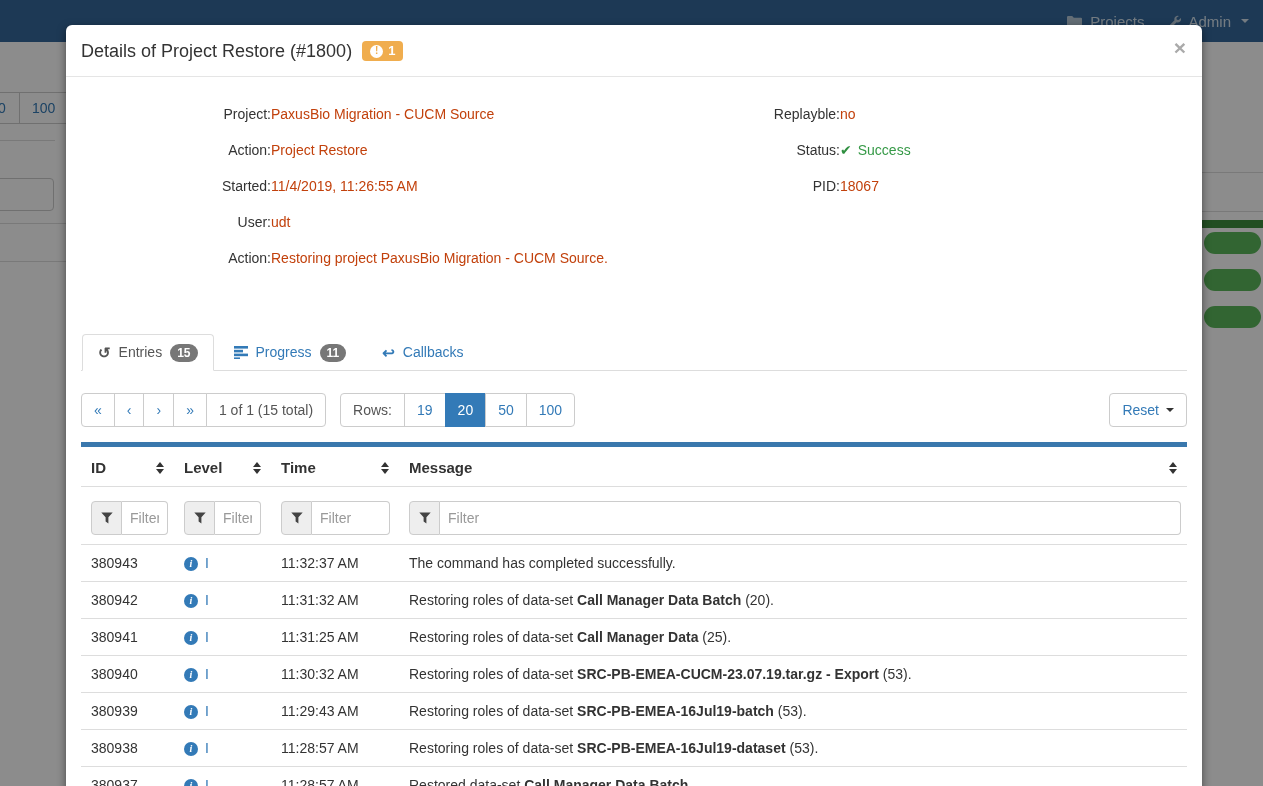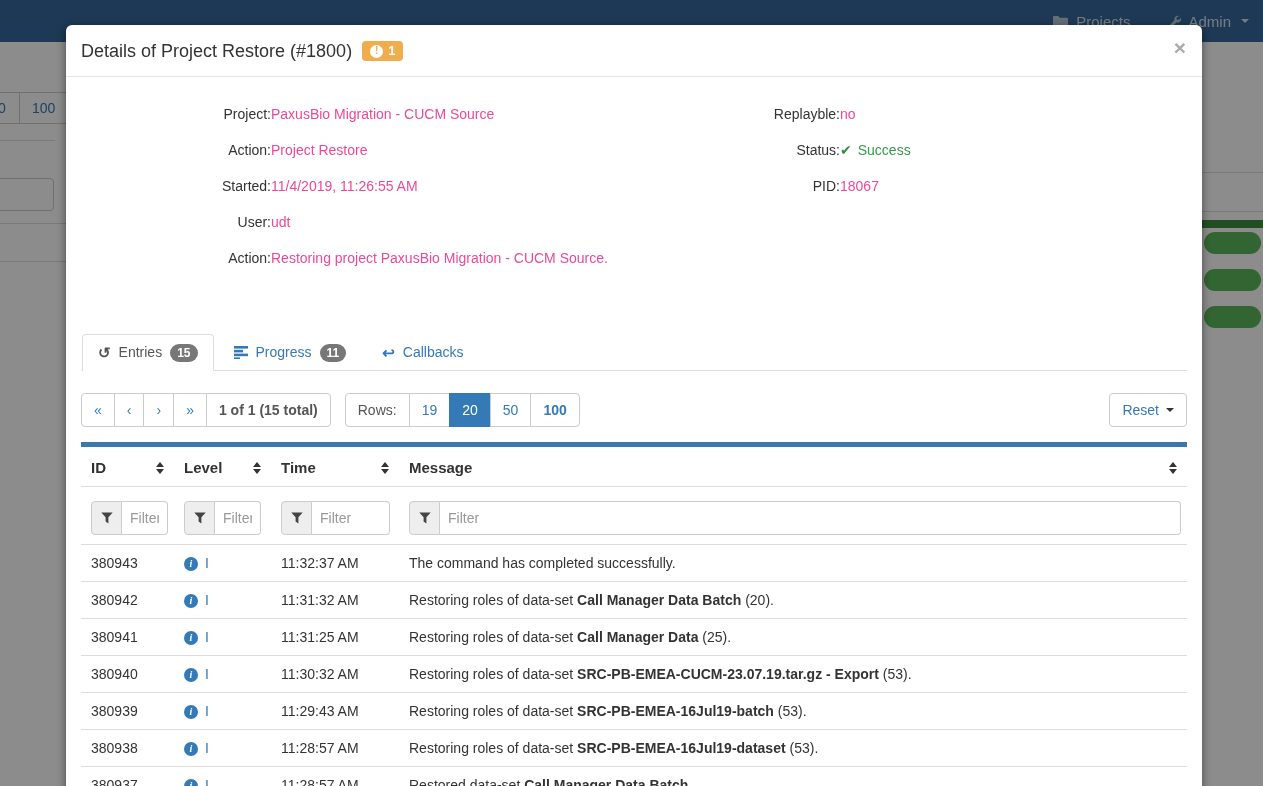--- a/index.html
+++ b/index.html
@@ -2,21 +2,21 @@
 <html><head>
 <meta charset="utf-8">
 <style>
   * { margin:0; padding:0; box-sizing:border-box; }
   html,body { width:1263px; height:786px; }
   body { font-family:"Liberation Sans", sans-serif; font-size:14px; color:#333; background:#fff; }
   .page { position:relative; width:1263px; height:786px; overflow:hidden; background:#fff; }
 
   
   .navbar { position:absolute; top:0; left:0; width:100%; height:42px; background:#35699c;
-            display:flex; align-items:center; justify-content:flex-end; gap:36px; padding-right:14px; }
+            display:flex; align-items:center; justify-content:flex-end; gap:22px; padding-right:14px; }
   .nav-item { display:flex; align-items:center; gap:7px; color:#d3e1ec; font-size:15px; cursor:pointer; }
   .nav-item svg { display:block; }
   .caret { width:0; height:0; border-left:4px solid transparent; border-right:4px solid transparent;
            border-top:4px solid #d3e1ec; margin-left:3px; }
   .bg-line { position:absolute; height:1px; background:#ddd; }
   .bg-btn-group { position:absolute; top:92px; left:-24px; display:inline-flex; }
   .bg-btn { border:1px solid #ccc; background:#fff; color:#337ab7; padding:7px 12px; font-size:14px;
             text-align:center; min-width:44px; }
   .bg-btn + .bg-btn { margin-left:-1px; }
   .bg-input { position:absolute; top:178px; left:-60px; width:114px; height:33px; background:#fff;
@@ -38,21 +38,21 @@
   .modal-close { position:absolute; right:16px; top:12px; font-size:21px; font-weight:bold; color:#aaa;
                  background:none; border:none; cursor:pointer; line-height:21px; }
   .modal-body { padding:0 15px 15px 15px; }
 
   
   .details { display:flex; margin-top:27px; }
   .details-col-left { width:569px; flex:none; }
   .details-col-right { flex:1; }
   .detail-row { display:flex; margin-bottom:16px; line-height:20px; }
   .detail-label { width:190px; flex:none; color:#333;text-align:right; }
-  .detail-value { color:#ec4899; }
+  .detail-value { color:#c2410c; }
   .detail-success { color:#379a48; display:inline-flex; align-items:center; gap:6px; }
   .check-glyph { font-size:14px; color:#2f8f40; }
 
   
   .tabs { margin-top:50px; border-bottom:1px solid #ddd; display:flex; align-items:flex-end; padding-left:1px; }
   .tab { display:inline-flex; align-items:center; gap:8px; padding:8px 15px; font-size:14px; line-height:19px;
          color:#337ab7; cursor:pointer; border:1px solid transparent; margin-bottom:-1px; margin-right:4px; }
   .tab.active { color:#555; background:#fff; border:1px solid #ddd; border-bottom-color:#fff;
                 border-radius:4px 4px 0 0; }
   .tab .tab-icon { font-size:15px; font-weight:bold; line-height:15px; }
@@ -61,21 +61,21 @@
                padding:2px 7px; line-height:14px; }
   .tasks-svg rect { fill:#337ab7; }
 
   
   .controls { margin-top:22px; display:flex; align-items:flex-start; }
   .pg-group { display:inline-flex; margin-right:14px; }
   .pg-cell { border:1px solid #ccc; background:#fff; color:#337ab7; padding:6px 12px; font-size:14px;
              line-height:20px; cursor:pointer; }
   .pg-cell + .pg-cell { margin-left:-1px; }
   .pg-cell:first-child { border-radius:4px 0 0 4px; }
-  .pg-cell:last-child { border-radius:0 4px 4px 0;font-weight:bold; }
+  .pg-cell:last-child { border-radius:0 4px 4px 0; }
   .pg-info { color:#555; cursor:default; }
   .rows-label { color:#555; cursor:default; }
   .pg-cell.active { background:#337ab7; border-color:#337ab7; color:#fff; }
   .reset-btn { margin-left:auto; border:1px solid #ccc; background:#fff; border-radius:4px; padding:6px 12px;
                color:#337ab7; font-size:14px; line-height:20px; cursor:pointer; display:inline-flex;
                align-items:center; gap:7px; }
   .reset-btn .caret2 { width:0; height:0; border-left:4px solid transparent; border-right:4px solid transparent;
                border-top:4px solid #333; }
 
   

